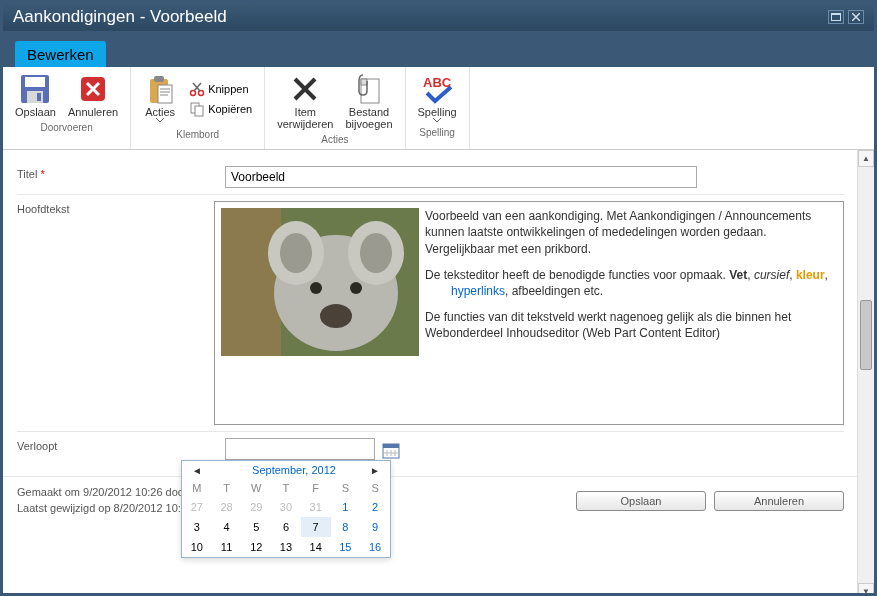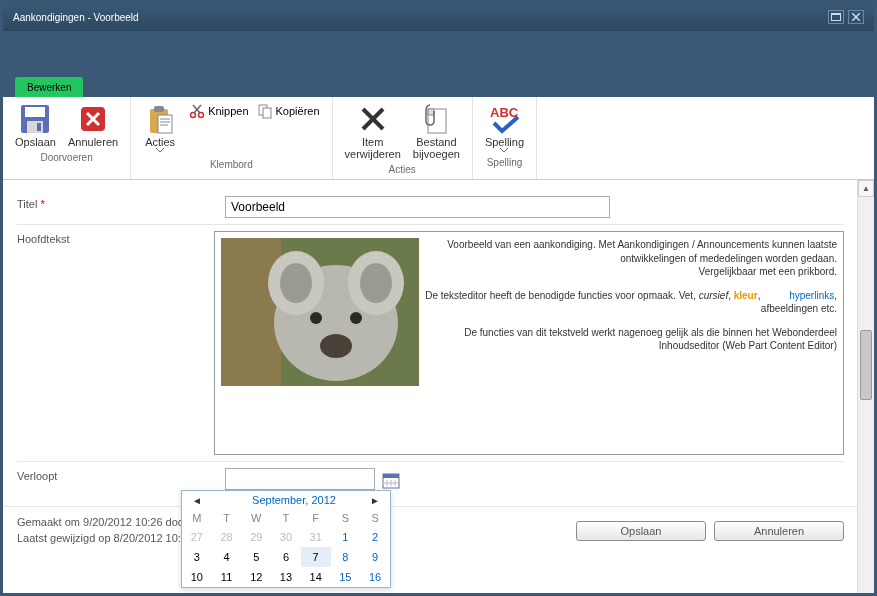--- a/index.html
+++ b/index.html
@@ -1,55 +1,55 @@
 <!DOCTYPE html>
 <html><head>
   <meta charset="utf-8">
   <style>
     * { box-sizing: border-box; margin: 0; padding: 0; }
     body { font-family: Tahoma, Arial, sans-serif; font-size: 11px; background: #fff; }
     
     .window { width: 877px; height: 596px; border: 3px solid #3b5976; background: #fff; position: relative; overflow: hidden; }
     
     .titlebar { background: linear-gradient(#3b5976, #2c4861); color: #fff; padding: 6px 10px; display: flex; align-items: center; justify-content: space-between; height: 28px; }
-    .titlebar-text { font-size: 10px; }
+    .titlebar-text { font-size: 17px; }
     .titlebar-controls { display: flex; gap: 4px; }
     .titlebar-btn { width: 16px; height: 14px; border: 1px solid #6a8aa8; color: #cde; display: flex; align-items: center; justify-content: center; font-size: 10px; cursor: pointer; }
     
     .ribbon-tabs { background: #3b5976; padding-left: 12px; padding-top: 10px; }
-    .ribbon-tab { display: inline-block; background: #22c55e; padding: 5px 12px 4px; font-size: 10px; border-top-left-radius: 3px; border-top-right-radius: 3px; cursor: pointer; margin-top: 36px; }
+    .ribbon-tab { display: inline-block; background: #0ea5e9; padding: 5px 12px 4px; font-size: 15px; border-top-left-radius: 3px; border-top-right-radius: 3px; cursor: pointer; }
     
     .ribbon-body { background: #fff; display: flex; border-bottom: 1px solid #ccc; }
     .ribbon-group { padding: 4px 8px 2px; border-right: 1px solid #e3e3e3; text-align: center; }
     .ribbon-group-label { color: #6a6a6a; font-size: 10px; padding: 2px 0; }
     .ribbon-row { display: flex; align-items: flex-start; gap: 4px; }
     .big-btn { display: flex; flex-direction: column; align-items: center; padding: 2px 4px; cursor: pointer; min-width: 42px; }
     .icon-lg { width: 32px; height: 32px; display: flex; align-items: center; justify-content: flex-end; }
     .small-btn { display: flex; align-items: center; gap: 3px; padding: 2px 4px; cursor: pointer; font-size: 11px; }
-    .small-col { display: flex; align-items: flex-start; justify-content: center; height: 56px; }
+    .small-col { display: flex; flex-direction: column; align-items: flex-start; justify-content: center; height: 56px; }
     .btn-label { font-size: 11px; color: #333; margin-top: 1px; line-height: 1.1; }
     .btn-label.two { white-space: pre-line; text-align: center; }
     
     .content-area { position: relative; height: calc(596px - 28px - 28px - 84px - 6px); overflow: hidden; }
     .scroll-outer { position: absolute; right: 0; top: 0; bottom: 0; width: 17px; background: #f0f0f0; border-left: 1px solid #ddd; }
     .scroll-btn { height: 17px; background: #f6f6f6; border: 1px solid #ccc; display: flex; align-items: center; justify-content: center; font-size: 8px; color: #555; }
     .scroll-thumb { position: absolute; left: 2px; right: 2px; top: 150px; height: 70px; background: #c8c8c8; border: 1px solid #999; border-radius: 2px; }
     
     .form-pane { padding: 10px 30px 10px 14px; }
     .form-row { display: flex; align-items: flex-start; border-bottom: 1px solid #e7e7e7; padding: 6px 0; gap: 8px; }
     .form-label { width: 200px; color: #555; padding-top: 2px; }
     .req { color: #d00; }
     .form-field { flex: 1; }
-    .text-input { width: 385px; padding: 3px 5px; border: 1px solid #aaa; font-size: 12px; font-family: inherit; }
+    .text-input { width: 472px; padding: 3px 5px; border: 1px solid #aaa; font-size: 12px; font-family: inherit; }
     
     .rte-box { border: 1px solid #999; padding: 6px; min-height: 224px; width: 630px; display: flex; gap: 6px; align-items: flex-start; }
     .rte-img { width: 198px; height: 148px; background: #8a8a7a; position: relative; overflow: hidden; flex-shrink: 0; }
-    .rte-text { font-size: 10px; color: #333; line-height: 1.35; text-align: right; }
+    .rte-text { font-size: 12px; color: #333; line-height: 1.35; }
     .rte-text p { margin-bottom: 10px; }
-    .rte-bold { font-weight: normal; }
+    .rte-bold { font-weight: bold; }
     .rte-italic { font-style: italic; }
     .rte-color { color: #e89b00; font-weight: bold; }
     .rte-link { color: #0066cc; padding-left: 26px; }
     
     .date-input { width: 150px; padding: 3px 5px; border: 1px solid #aaa; font-size: 12px; font-family: inherit; }
     .cal-btn { width: 20px; height: 20px; vertical-align: middle; display: inline-block; cursor: pointer; margin-left: 3px; }
     
     .meta-row { padding: 8px 30px 8px 14px; display: flex; justify-content: space-between; align-items: center; color: #555; border-top: 1px solid #e7e7e7; }
     .meta-text { line-height: 1.4; }
     .action-btns { display: flex; gap: 8px; }

